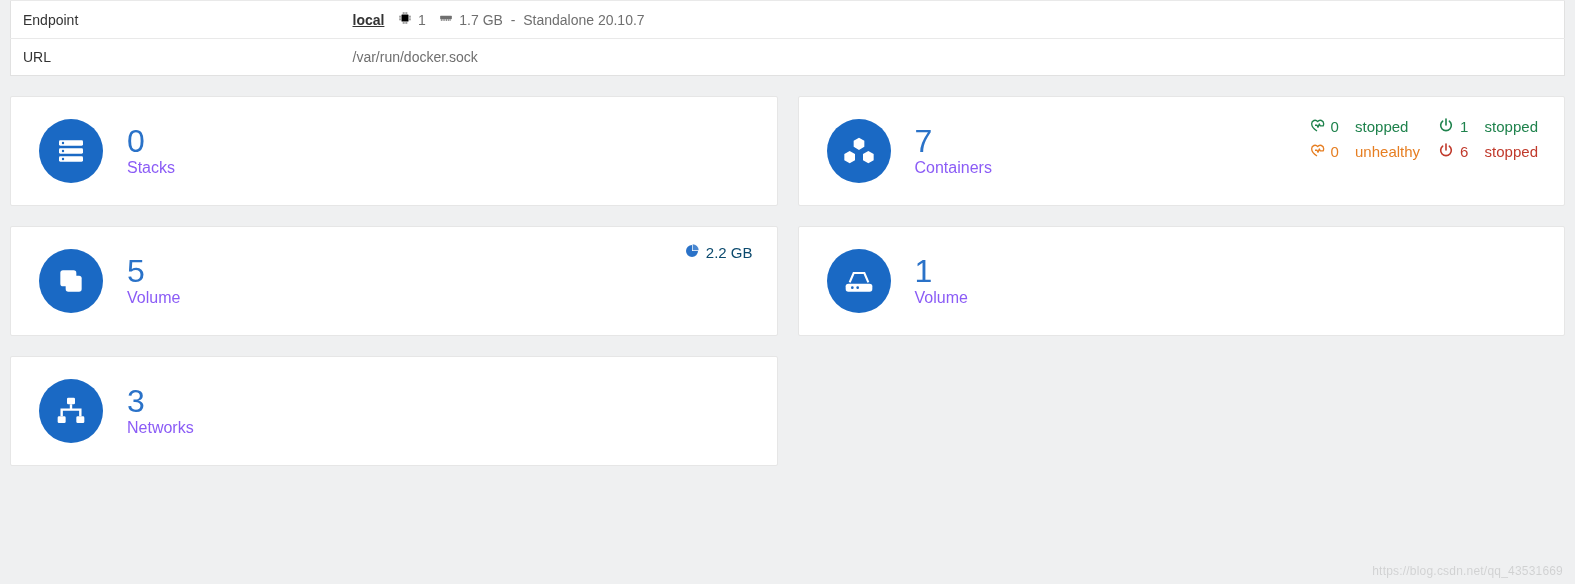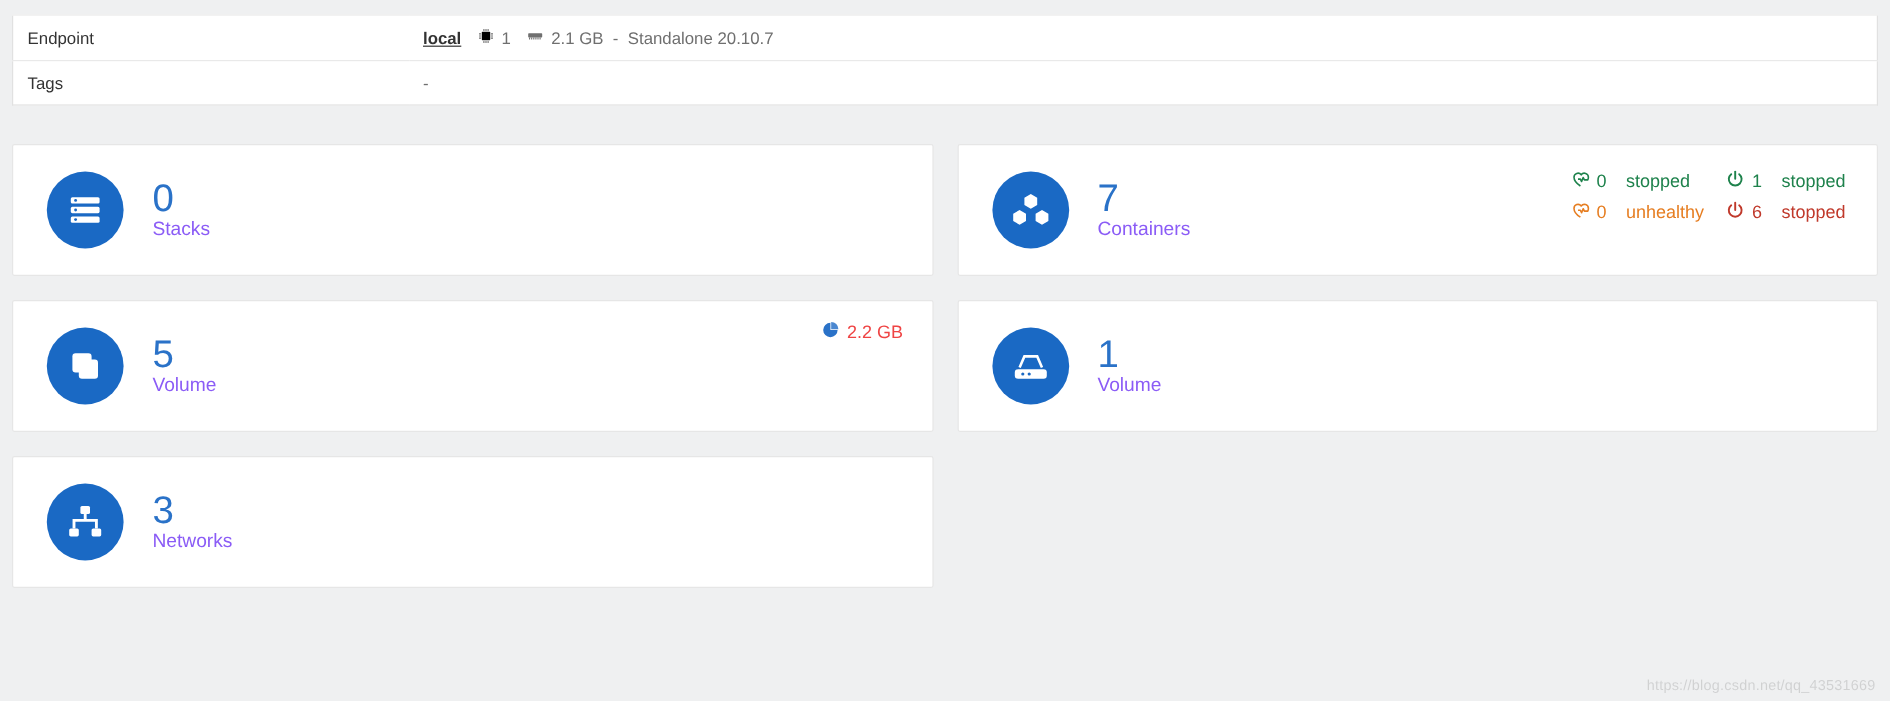--- a/index.html
+++ b/index.html
@@ -9,21 +9,21 @@
     width: 1575px;
     height: 584px;
     overflow: hidden;
     color: #333;
   }
 
   
   .info-table {
     background: #fff;
     width: calc(100% - 20px);
-    margin: 12px 10px;
+    margin: 0 10px;
     border: 1px solid #e1e1e1;
     border-top: none;
     border-collapse: collapse;
     font-size: 14px;
   }
   .info-table td {
     padding: 10px 12px;
     border-top: 1px solid #e9e9e9;
     vertical-align: middle;
   }
@@ -73,21 +73,21 @@
 
   .tile-body { display: flex; flex-direction: column; gap: 2px; }
   .tile-count {
     font-size: 32px; line-height: 1; color: #2a72c8; font-weight: 400;
     font-family: inherit;
   }
   .tile-title { font-size: 16px; color: #8b5cf6; }
 
   .tile-side {
     position: absolute; right: 24px; top: 16px;
-    font-size: 15px; color: #ef4444;
+    font-size: 15px; color: #0c4a6e;
     display: flex; align-items: center; gap: 6px;
   }
   .tile-side svg { width: 16px; height: 16px; fill: #2a72c8; }
 
   .statuses {
     position: absolute; right: 26px; top: 20px;
     display: grid; grid-template-columns: auto auto;
     column-gap: 18px; row-gap: 6px;
     font-size: 15px;
   }
@@ -124,28 +124,28 @@
             </svg>
       </span>
       <span>1</span>
       &nbsp;
       <span class="chip-icon">
         <svg viewBox="0 0 24 24">
               <rect x="2" y="8" width="20" height="6" rx="1" fill="#6f6f6f"></rect>
               <path d="M4 14v3M7 14v3M10 14v3M13 14v3M16 14v3M19 14v3" stroke="#6f6f6f" stroke-width="1.6"></path>
             </svg>
       </span>
-      <span>2.1 GB</span>
+      <span>1.7 GB</span>
       &nbsp;-&nbsp;
       <span>Standalone 20.10.7</span>
     </td>
   </tr>
   <tr>
-    <td class="key">Tags</td>
-    <td class="val">-</td>
+    <td class="key">URL</td>
+    <td class="val">/var/run/docker.sock</td>
   </tr>
 </tbody>
   </table>
 
 <div class="tiles">
 
   <a class="tile">
     <div class="tile-icon">
       <svg viewBox="0 0 24 24">
           <rect x="3" y="4" width="18" height="4" rx="1"></rect>

